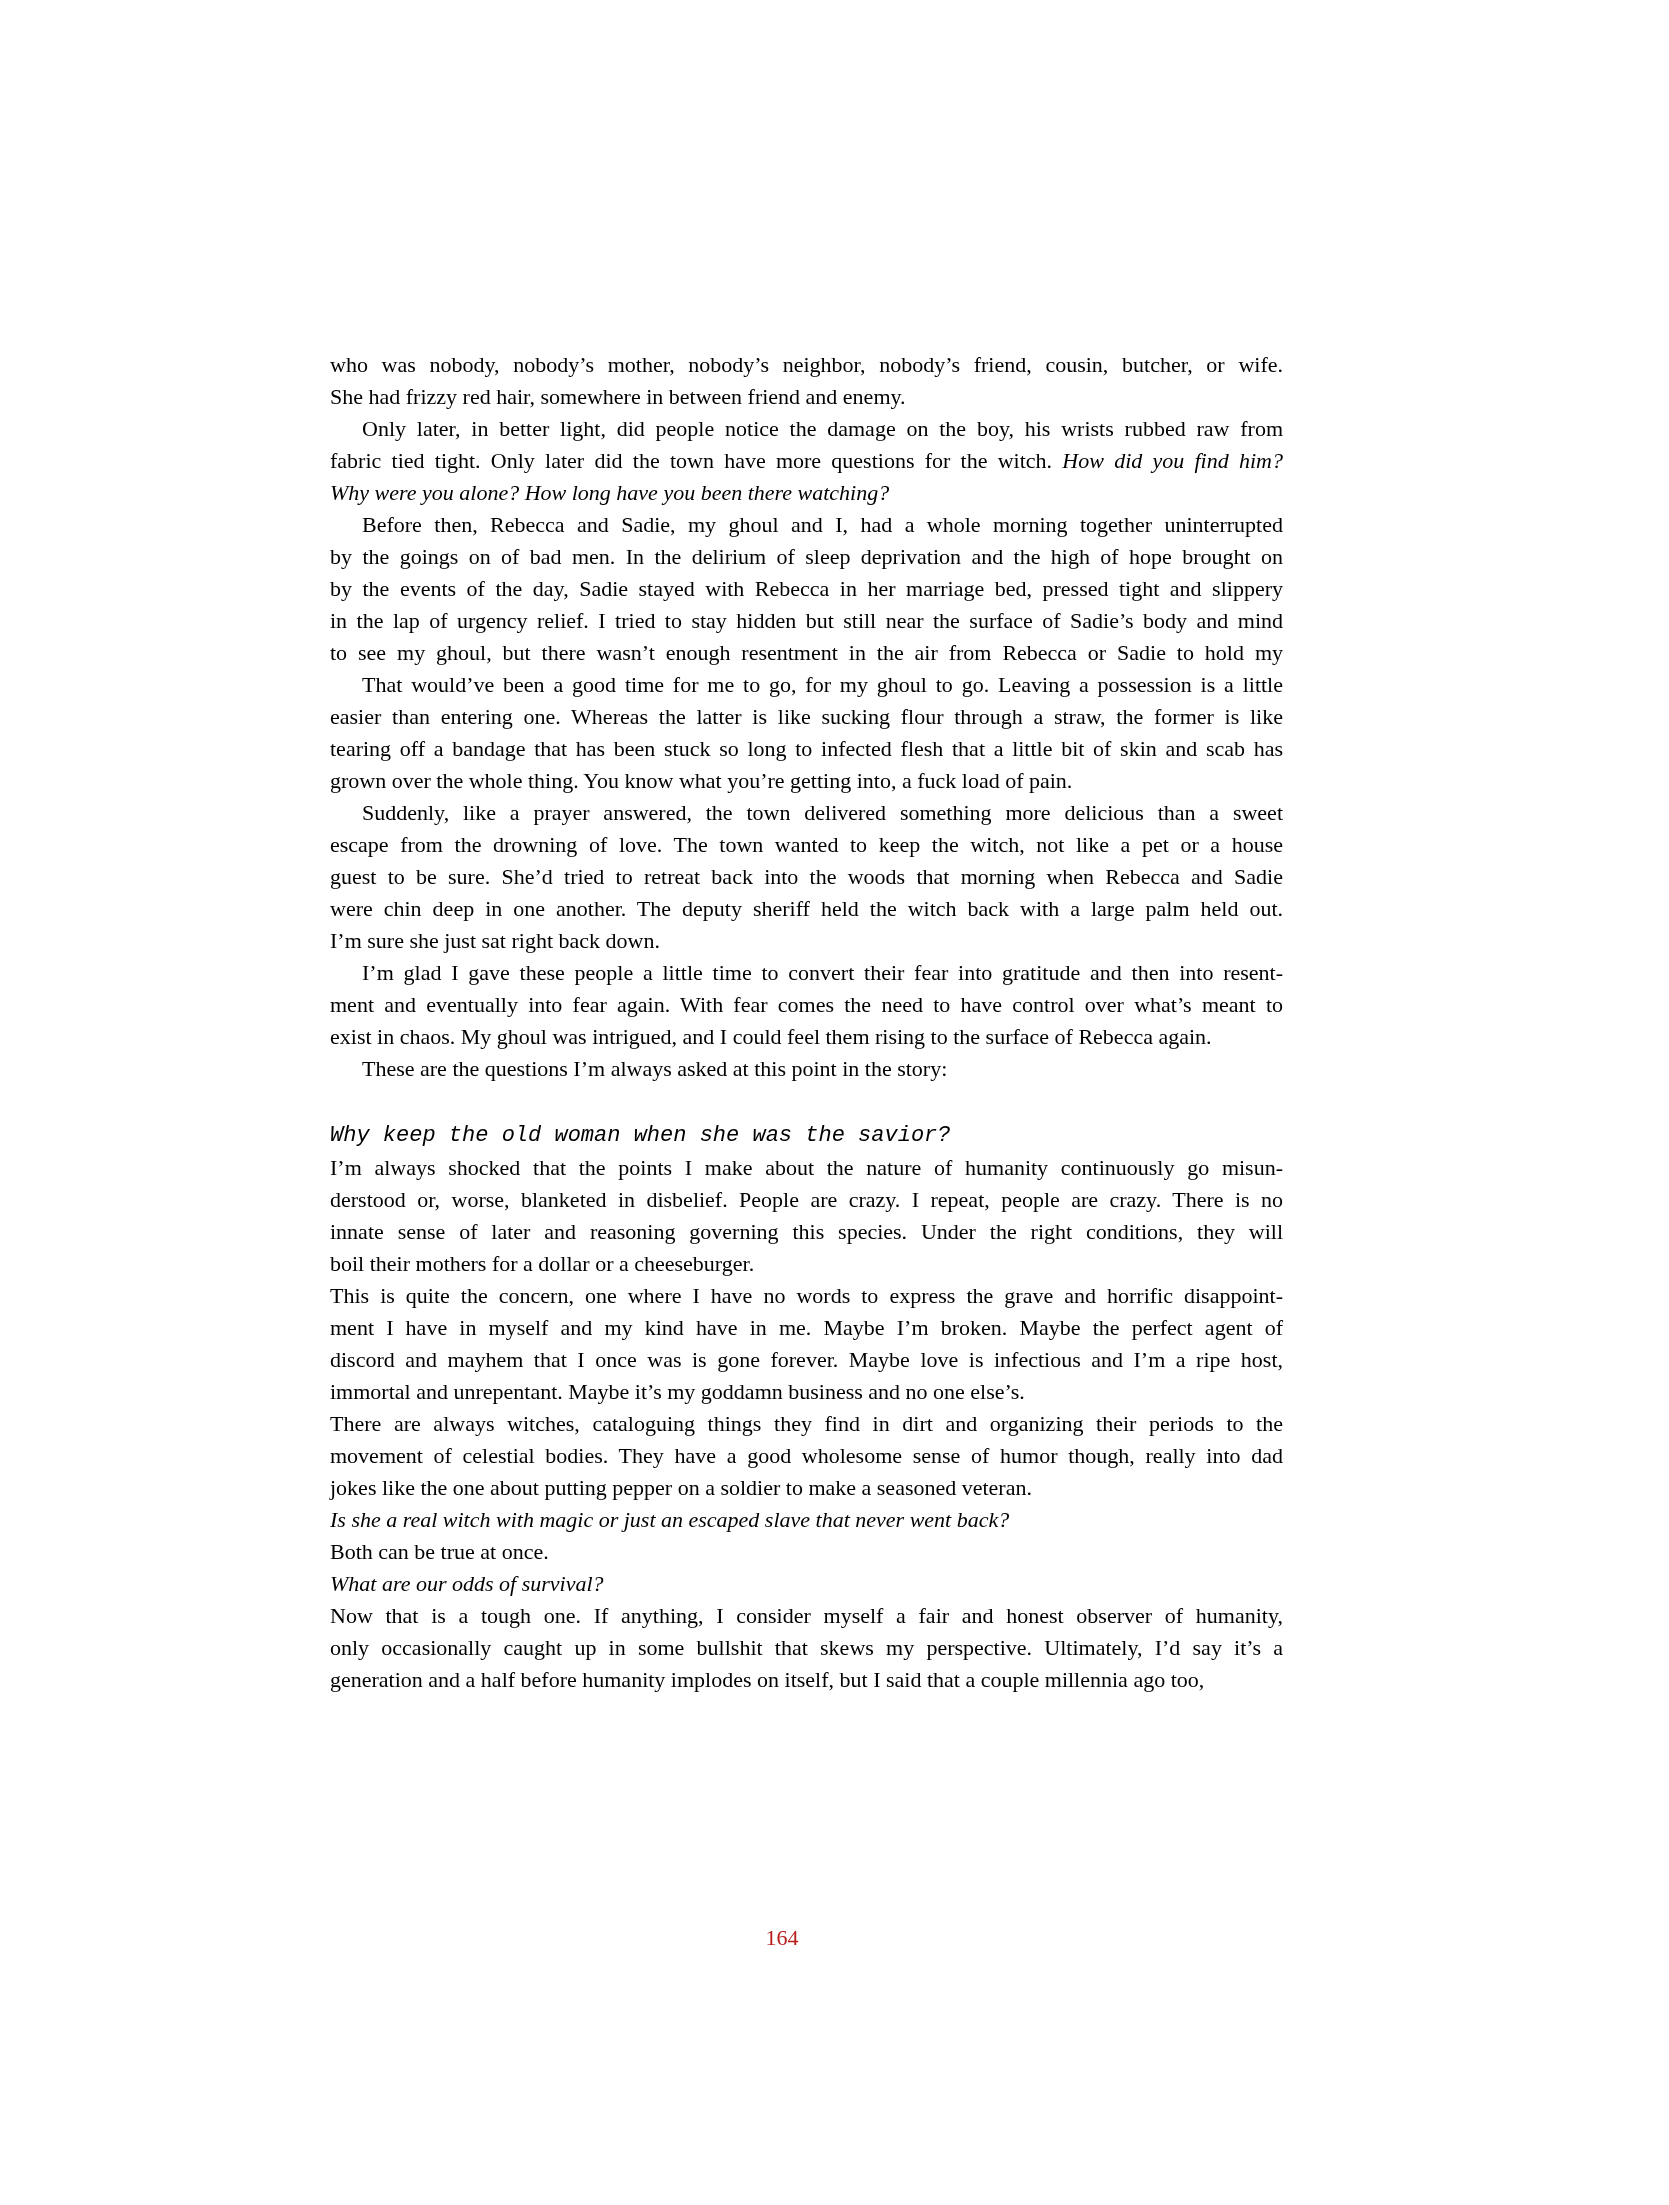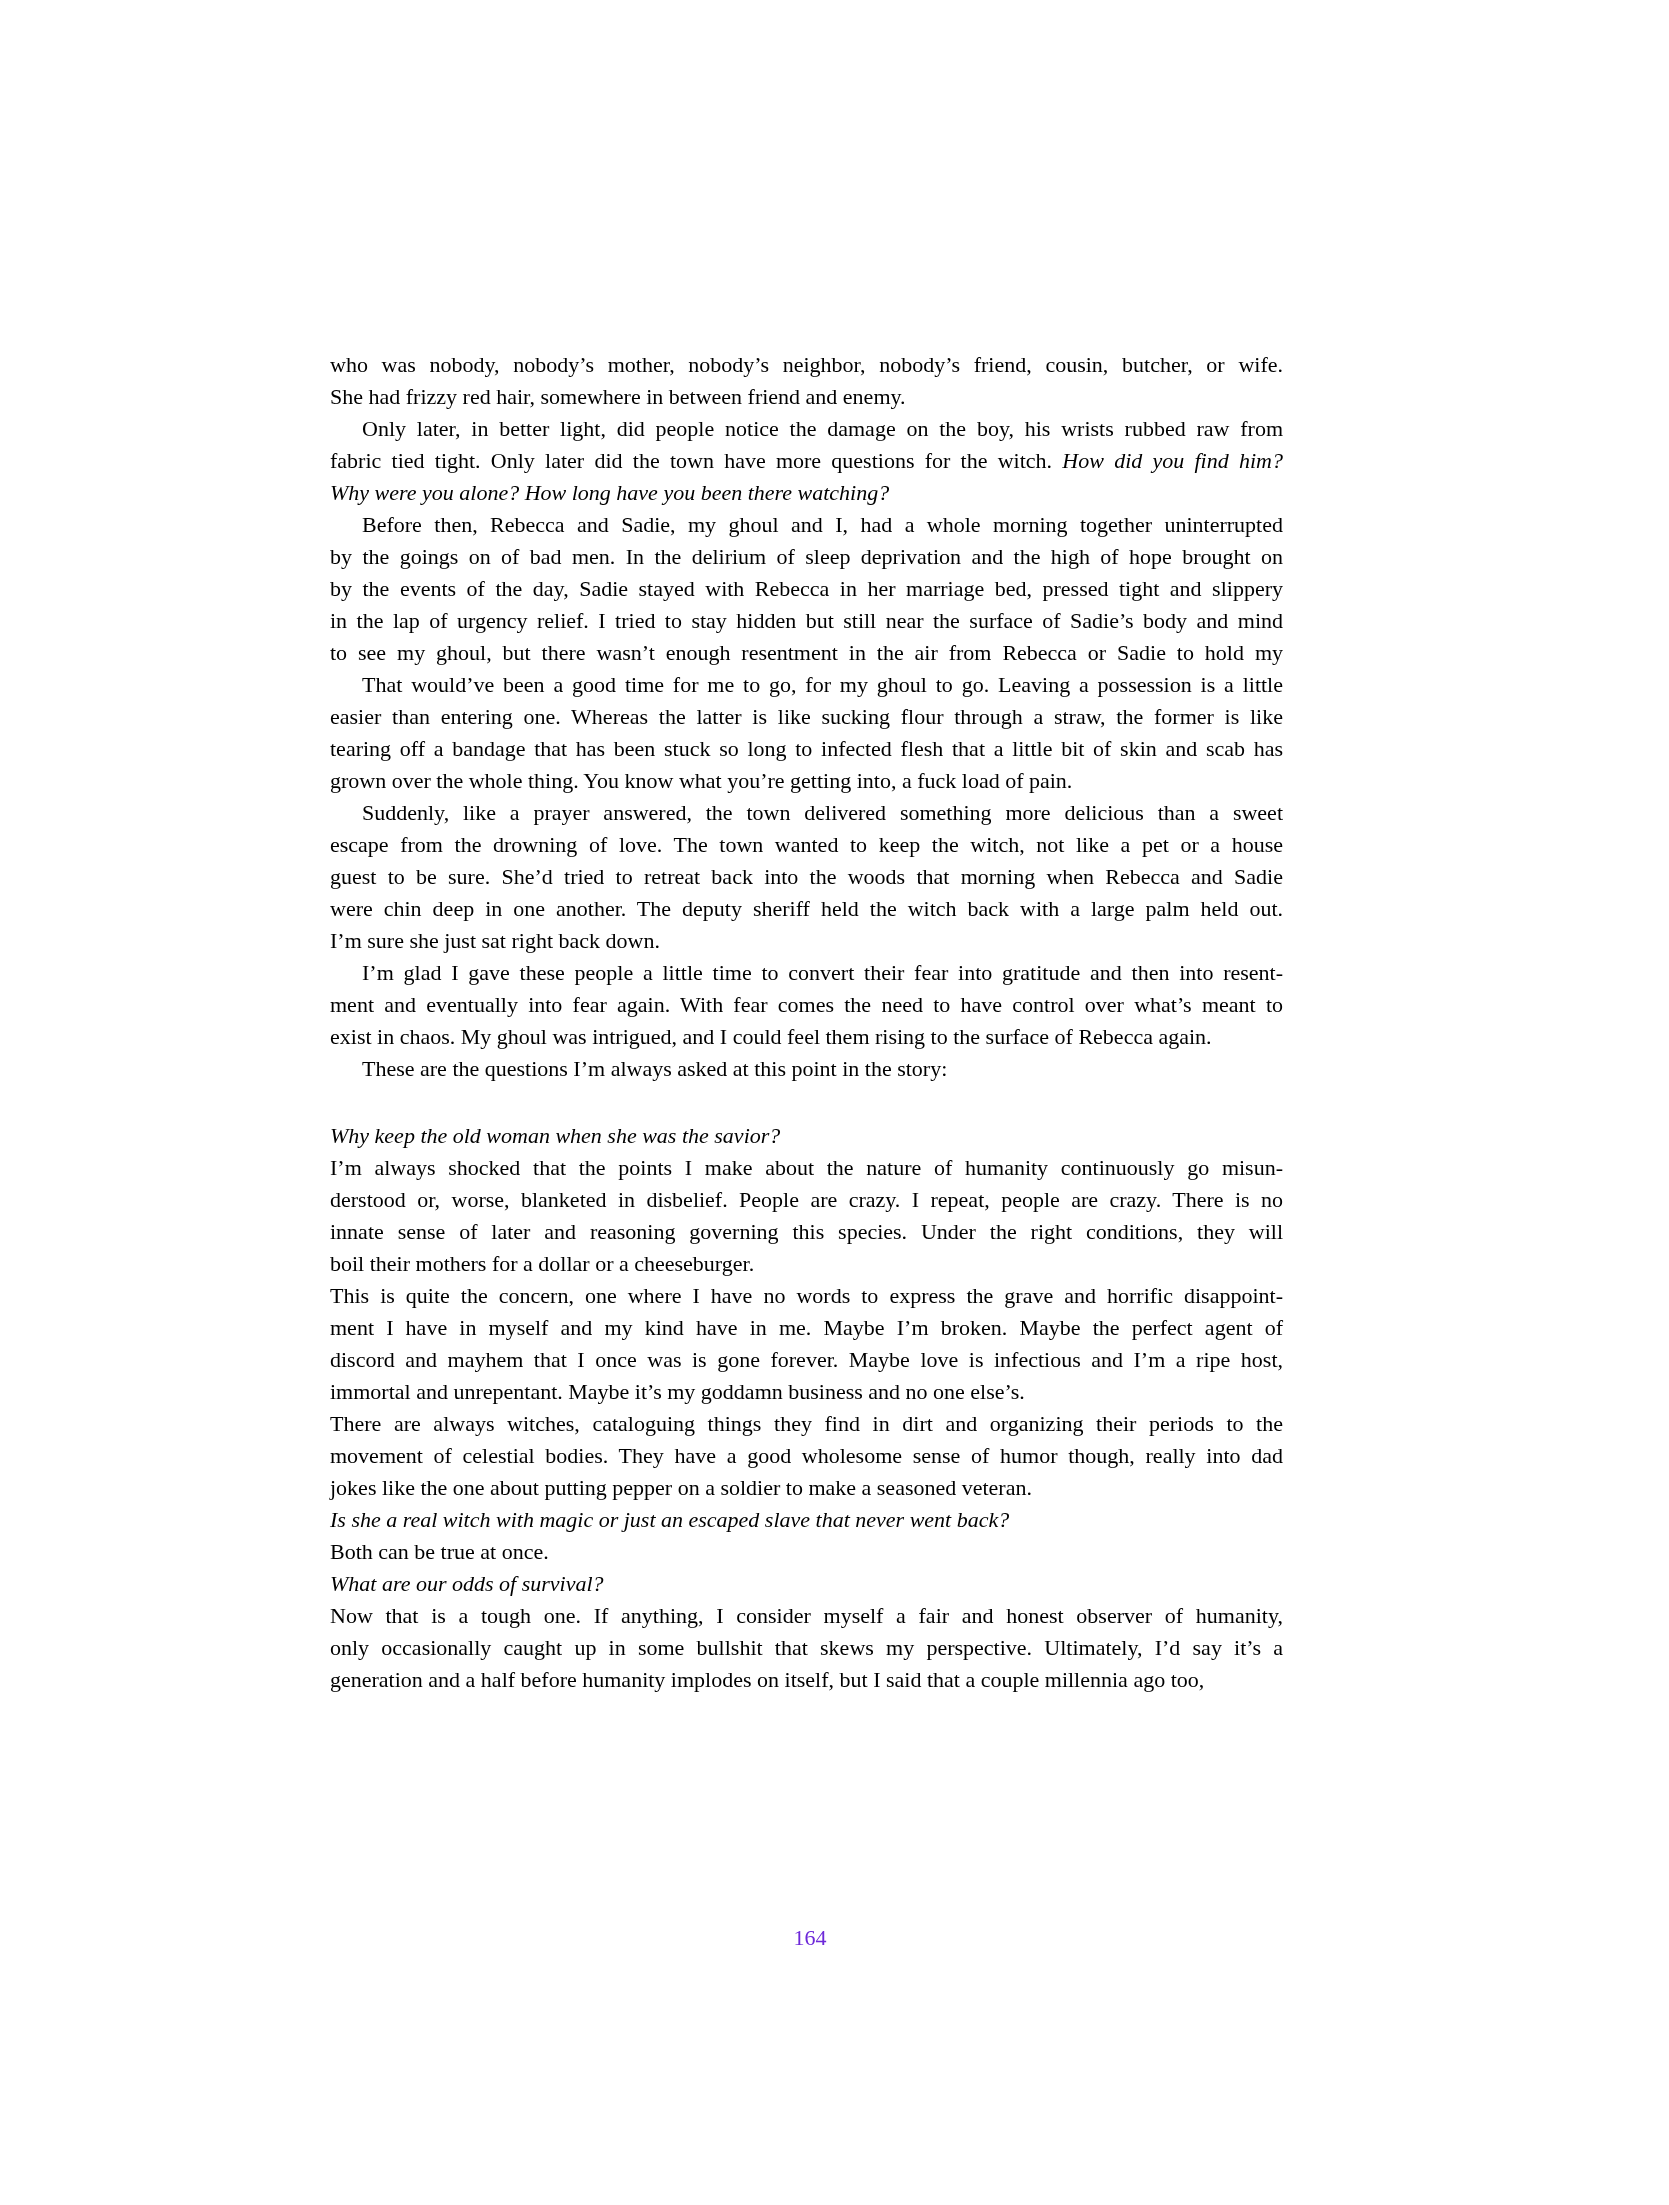--- a/index.html
+++ b/index.html
@@ -40,22 +40,21 @@
     text-indent: 32px;
   }
   .it { font-style: italic; }
   .folio {
     position: absolute;
     top: 1927px;
     left: 782px;
     transform: translateX(-50%);
     font-size: 22px;
     line-height: 1;
-    color: #6d28d9;
-    margin-left: 28px;
+    color: #b91c1c;
   }
 </style>
 </head>
 <body>
 
 <div class="page">
   <div class="text-block">
       <div class="block">
         <div class="line"><span>who was nobody, nobody’s mother, nobody’s neighbor, nobody’s friend, cousin, butcher, or wife.</span></div>
         <div class="line last"><span>She had frizzy red hair, somewhere in between friend and enemy.</span></div>
@@ -86,21 +85,21 @@
         <div class="line last"><span>I’m sure she just sat right back down.</span></div>
       </div>
       <div class="block">
         <div class="line indent"><span>I’m glad I gave these people a little time to convert their fear into gratitude and then into resent-</span></div>
         <div class="line"><span>ment and eventually into fear again. With fear comes the need to have control over what’s meant to</span></div>
         <div class="line last"><span>exist in chaos. My ghoul was intrigued, and I could feel them rising to the surface of Rebecca again.</span></div>
       </div>
       <div class="block">
         <div class="line last indent"><span>These are the questions I’m always asked at this point in the story:</span></div>
       </div>
-      <div class="block" style="margin-top: 35px;">
+      <div class="block" style="margin-top: 35px; font-family: Liberation Mono, monospace;">
         <div class="line last"><span class="it">Why keep the old woman when she was the savior?</span></div>
       </div>
       <div class="block">
         <div class="line"><span>I’m always shocked that the points I make about the nature of humanity continuously go misun-</span></div>
         <div class="line"><span>derstood or, worse, blanketed in disbelief. People are crazy. I repeat, people are crazy. There is no</span></div>
         <div class="line"><span>innate sense of later and reasoning governing this species. Under the right conditions, they will</span></div>
         <div class="line last"><span>boil their mothers for a dollar or a cheeseburger.</span></div>
       </div>
       <div class="block">
         <div class="line"><span>This is quite the concern, one where I have no words to express the grave and horrific disappoint-</span></div>

